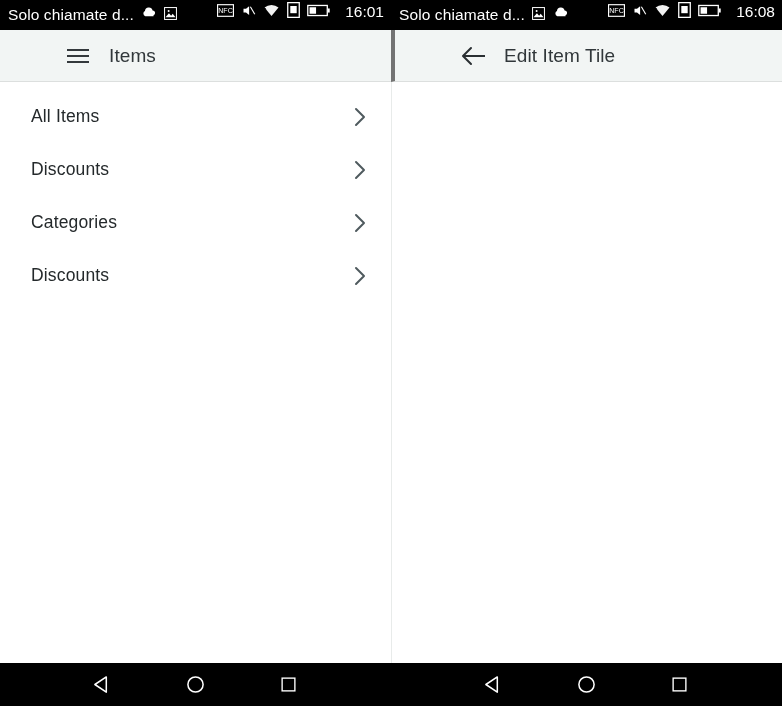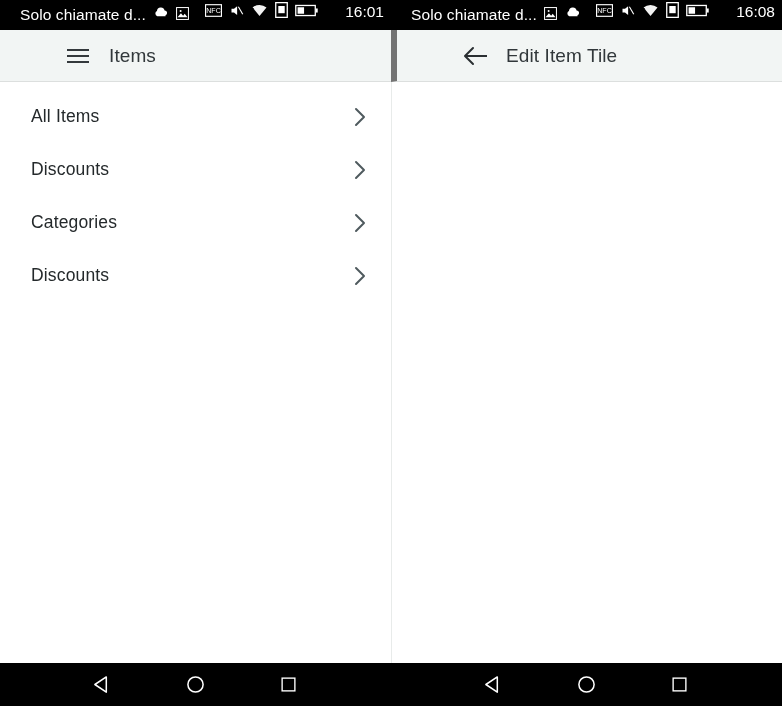--- a/index.html
+++ b/index.html
@@ -34,21 +34,21 @@
     height: 30px;
     background: #000000;
     display: flex;
     align-items: center;
     color: #ffffff;
     box-sizing: border-box;
   }
   .sb-left {
     display: flex;
     align-items: center;
-    padding-left: 20px;
+    padding-left: 8px;
     gap: 6px;
     flex: 0 0 auto;
   }
   .sb-carrier {
     font-size: 15.5px;
     color: #ffffff;
     letter-spacing: 0.1px;
     white-space: nowrap;
   }
   .sb-right {
@@ -56,21 +56,21 @@
     right: 7px;
     top: 0;
     height: 24px;
     display: flex;
     align-items: center;
     gap: 7px;
   }
   .sb-clock {
     font-size: 15.5px;
     color: #ffffff;
-    margin-left: 20px;
+    margin-left: 8px;
     white-space: nowrap;
   }
   .ic { display: block; }
 
   
   .appbar-row {
     display: flex;
     width: 782px;
     height: 52px;
   }
@@ -78,21 +78,21 @@
     position: relative;
     width: 391px;
     height: 52px;
     background: #f2f5f4;
     border-bottom: 1px solid #dcdfde;
     box-sizing: border-box;
     display: flex;
     align-items: center;
     padding-left: 48px;
   }
-  .appbar.right { border-left: 6px solid #737373; }
+  .appbar.right { border-left: 4px solid #737373; }
   .appbar-icon {
     width: 26px;
     height: 26px;
     margin-left: 17px;
     margin-right: 18px;
     flex: 0 0 auto;
     display: flex;
     align-items: center;
     justify-content: center;
   }

